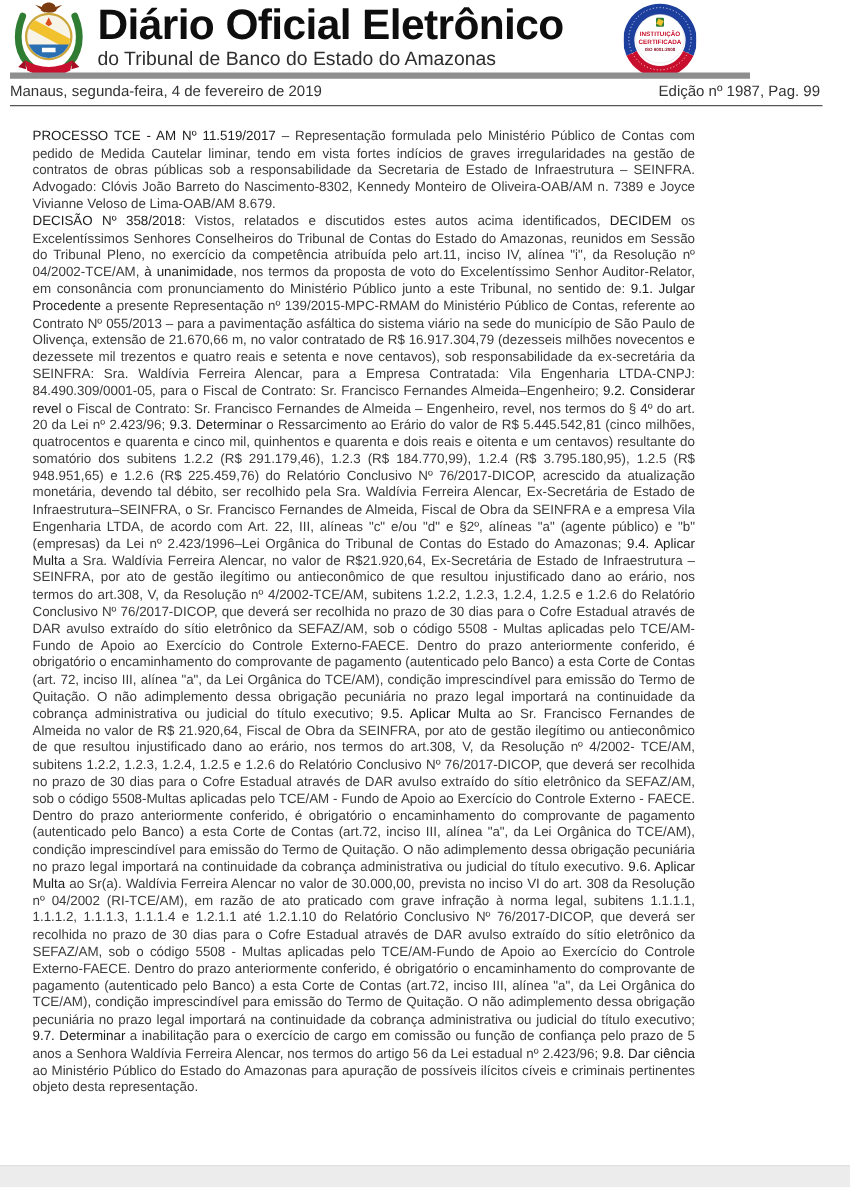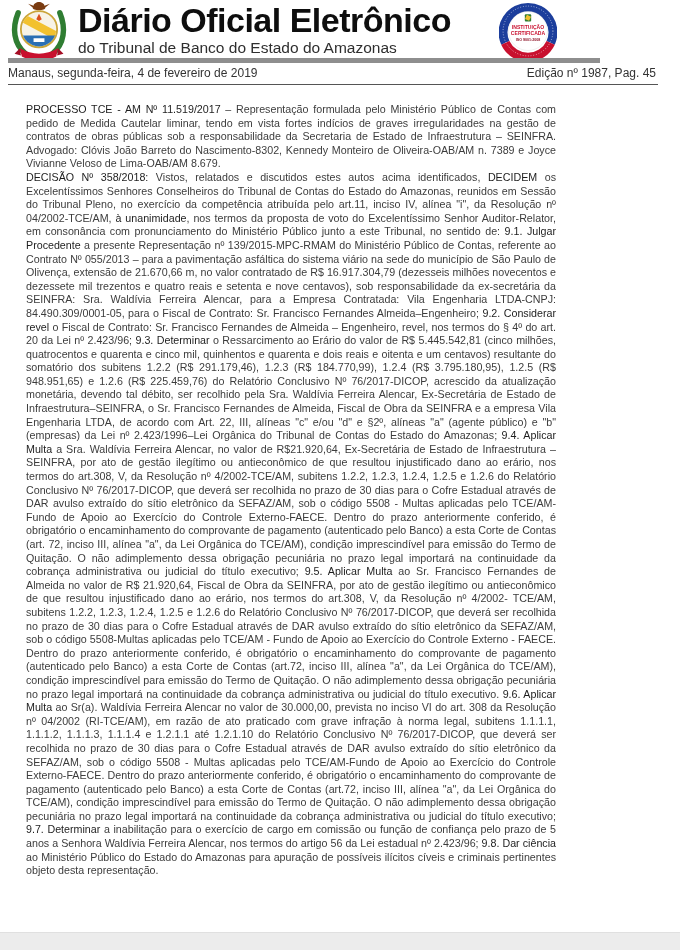--- a/index.html
+++ b/index.html
@@ -81,21 +81,21 @@
       <text x="32" y="30" text-anchor="middle" font-size="5.6" font-weight="bold" fill="#c8102e" font-family="Liberation Sans, sans-serif">INSTITUIÇÃO</text>
       <text x="32" y="36.5" text-anchor="middle" font-size="5.6" font-weight="bold" fill="#c8102e" font-family="Liberation Sans, sans-serif">CERTIFICADA</text>
       <text x="32" y="42.5" text-anchor="middle" font-size="4" font-weight="bold" fill="#8a0b1f" font-family="Liberation Sans, sans-serif">ISO 9001:2008</text>
     </svg>
   </div>
 
   <div id="gray-bar"></div>
 
   <div id="dateline">
     <span>Manaus, segunda-feira, 4 de fevereiro de 2019</span>
-    <span>Edição nº 1987, Pag. 45</span>
+    <span>Edição nº 1987, Pag. 99</span>
   </div>
 
   <div id="thin-rule"></div>
 
   <div id="doc-body">
     <p><span class="b">PROCESSO TCE - AM Nº 11.519/2017</span><span> – Representação formulada pelo Ministério Público de Contas com pedido de Medida Cautelar liminar, tendo em vista fortes indícios de graves irregularidades na gestão de contratos de obras públicas sob a responsabilidade da Secretaria de Estado de Infraestrutura – SEINFRA. Advogado: Clóvis João Barreto do Nascimento-8302, Kennedy Monteiro de Oliveira-OAB/AM n. 7389 e Joyce Vivianne Veloso de Lima-OAB/AM 8.679.</span></p>
     <p><span class="b">DECISÃO Nº 358/2018:</span><span> Vistos, relatados e discutidos estes autos acima identificados, </span><span class="b">DECIDEM</span><span> os Excelentíssimos Senhores Conselheiros do Tribunal de Contas do Estado do Amazonas, reunidos em Sessão do Tribunal Pleno, no exercício da competência atribuída pelo art.11, inciso IV, alínea "i", da Resolução nº 04/2002-TCE/AM, </span><span class="b">à unanimidade</span><span>, nos termos da proposta de voto do Excelentíssimo Senhor Auditor-Relator, em consonância com pronunciamento do Ministério Público junto a este Tribunal, no sentido de: </span><span class="b">9.1. Julgar Procedente</span><span> a presente Representação nº 139/2015-MPC-RMAM do Ministério Público de Contas, referente ao Contrato Nº 055/2013 – para a pavimentação asfáltica do sistema viário na sede do município de São Paulo de Olivença, extensão de 21.670,66 m, no valor contratado de R$ 16.917.304,79 (dezesseis milhões novecentos e dezessete mil trezentos e quatro reais e setenta e nove centavos), sob responsabilidade da ex-secretária da SEINFRA: Sra. Waldívia Ferreira Alencar, para a Empresa Contratada: Vila Engenharia LTDA-CNPJ: 84.490.309/0001-05, para o Fiscal de Contrato: Sr. Francisco Fernandes Almeida–Engenheiro; </span><span class="b">9.2. Considerar revel</span><span> o Fiscal de Contrato: Sr. Francisco Fernandes de Almeida – Engenheiro, revel, nos termos do § 4º do art. 20 da Lei nº 2.423/96; </span><span class="b">9.3. Determinar</span><span> o Ressarcimento ao Erário do valor de R$ 5.445.542,81 (cinco milhões, quatrocentos e quarenta e cinco mil, quinhentos e quarenta e dois reais e oitenta e um centavos) resultante do somatório dos subitens 1.2.2 (R$ 291.179,46), 1.2.3 (R$ 184.770,99), 1.2.4 (R$ 3.795.180,95), 1.2.5 (R$ 948.951,65) e 1.2.6 (R$ 225.459,76) do Relatório Conclusivo Nº 76/2017-DICOP, acrescido da atualização monetária, devendo tal débito, ser recolhido pela Sra. Waldívia Ferreira Alencar, Ex-Secretária de Estado de Infraestrutura–SEINFRA, o Sr. Francisco Fernandes de Almeida, Fiscal de Obra da SEINFRA e a empresa Vila Engenharia LTDA, de acordo com Art. 22, III, alíneas "c" e/ou "d" e §2º, alíneas "a" (agente público) e "b" (empresas) da Lei nº 2.423/1996–Lei Orgânica do Tribunal de Contas do Estado do Amazonas; </span><span class="b">9.4. Aplicar Multa</span><span> a Sra. Waldívia Ferreira Alencar, no valor de R$21.920,64, Ex-Secretária de Estado de Infraestrutura – SEINFRA, por ato de gestão ilegítimo ou antieconômico de que resultou injustificado dano ao erário, nos termos do art.308, V, da Resolução nº 4/2002-TCE/AM, subitens 1.2.2, 1.2.3, 1.2.4, 1.2.5 e 1.2.6 do Relatório Conclusivo Nº 76/2017-DICOP, que deverá ser recolhida no prazo de 30 dias para o Cofre Estadual através de DAR avulso extraído do sítio eletrônico da SEFAZ/AM, sob o código 5508 - Multas aplicadas pelo TCE/AM-Fundo de Apoio ao Exercício do Controle Externo-FAECE. Dentro do prazo anteriormente conferido, é obrigatório o encaminhamento do comprovante de pagamento (autenticado pelo Banco) a esta Corte de Contas (art. 72, inciso III, alínea "a", da Lei Orgânica do TCE/AM), condição imprescindível para emissão do Termo de Quitação. O não adimplemento dessa obrigação pecuniária no prazo legal importará na continuidade da cobrança administrativa ou judicial do título executivo; </span><span class="b">9.5. Aplicar Multa</span><span> ao Sr. Francisco Fernandes de Almeida no valor de R$ 21.920,64, Fiscal de Obra da SEINFRA, por ato de gestão ilegítimo ou antieconômico de que resultou injustificado dano ao erário, nos termos do art.308, V, da Resolução nº 4/2002- TCE/AM, subitens 1.2.2, 1.2.3, 1.2.4, 1.2.5 e 1.2.6 do Relatório Conclusivo Nº 76/2017-DICOP, que deverá ser recolhida no prazo de 30 dias para o Cofre Estadual através de DAR avulso extraído do sítio eletrônico da SEFAZ/AM, sob o código 5508-Multas aplicadas pelo TCE/AM - Fundo de Apoio ao Exercício do Controle Externo - FAECE. Dentro do prazo anteriormente conferido, é obrigatório o encaminhamento do comprovante de pagamento (autenticado pelo Banco) a esta Corte de Contas (art.72, inciso III, alínea "a", da Lei Orgânica do TCE/AM), condição imprescindível para emissão do Termo de Quitação. O não adimplemento dessa obrigação pecuniária no prazo legal importará na continuidade da cobrança administrativa ou judicial do título executivo. </span><span class="b">9.6. Aplicar Multa</span><span> ao Sr(a). Waldívia Ferreira Alencar no valor de 30.000,00, prevista no inciso VI do art. 308 da Resolução nº 04/2002 (RI-TCE/AM), em razão de ato praticado com grave infração à norma legal, subitens 1.1.1.1, 1.1.1.2, 1.1.1.3, 1.1.1.4 e 1.2.1.1 até 1.2.1.10 do Relatório Conclusivo Nº 76/2017-DICOP, que deverá ser recolhida no prazo de 30 dias para o Cofre Estadual através de DAR avulso extraído do sítio eletrônico da SEFAZ/AM, sob o código 5508 - Multas aplicadas pelo TCE/AM-Fundo de Apoio ao Exercício do Controle Externo-FAECE. Dentro do prazo anteriormente conferido, é obrigatório o encaminhamento do comprovante de pagamento (autenticado pelo Banco) a esta Corte de Contas (art.72, inciso III, alínea "a", da Lei Orgânica do TCE/AM), condição imprescindível para emissão do Termo de Quitação. O não adimplemento dessa obrigação pecuniária no prazo legal importará na continuidade da cobrança administrativa ou judicial do título executivo; </span><span class="b">9.7. Determinar</span><span> a inabilitação para o exercício de cargo em comissão ou função de confiança pelo prazo de 5 anos a Senhora Waldívia Ferreira Alencar, nos termos do artigo 56 da Lei estadual nº 2.423/96; </span><span class="b">9.8. Dar ciência</span><span> ao Ministério Público do Estado do Amazonas para apuração de possíveis ilícitos cíveis e criminais pertinentes objeto desta representação.</span></p>
   </div>
 
   <div id="bottom-edge"></div>

